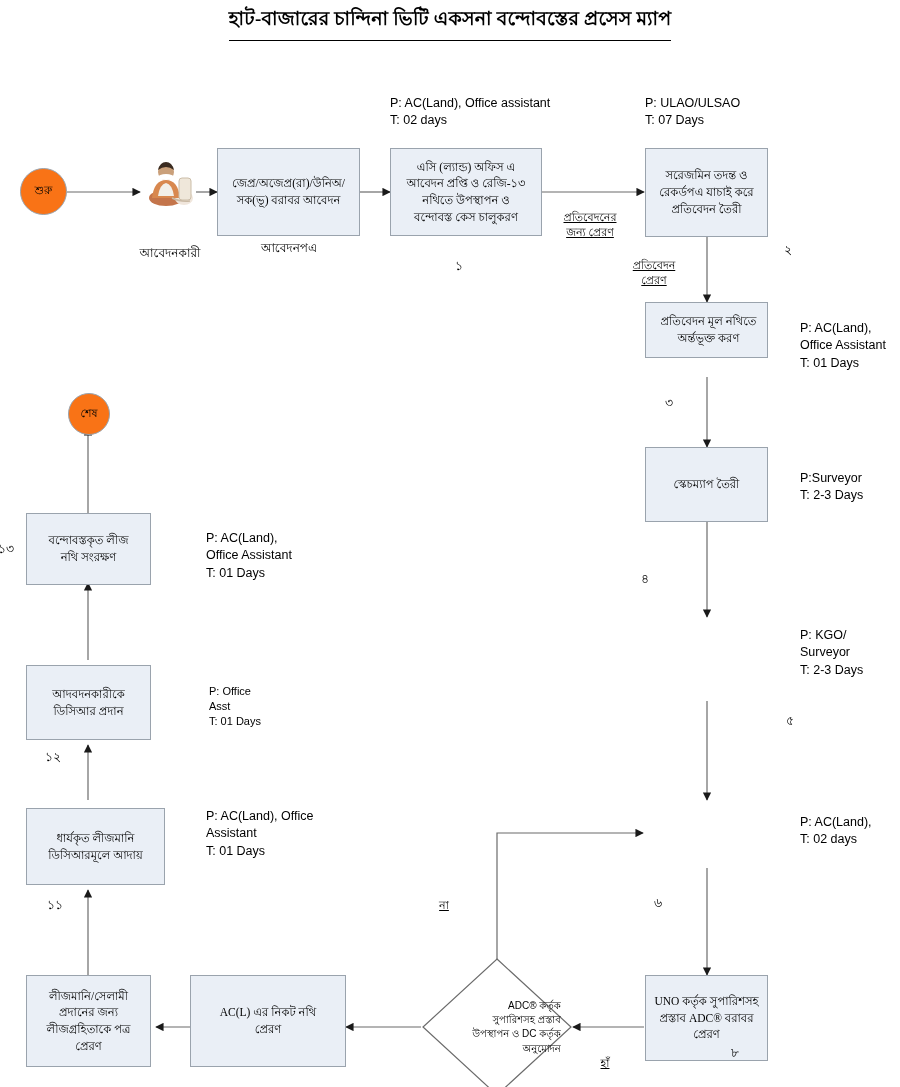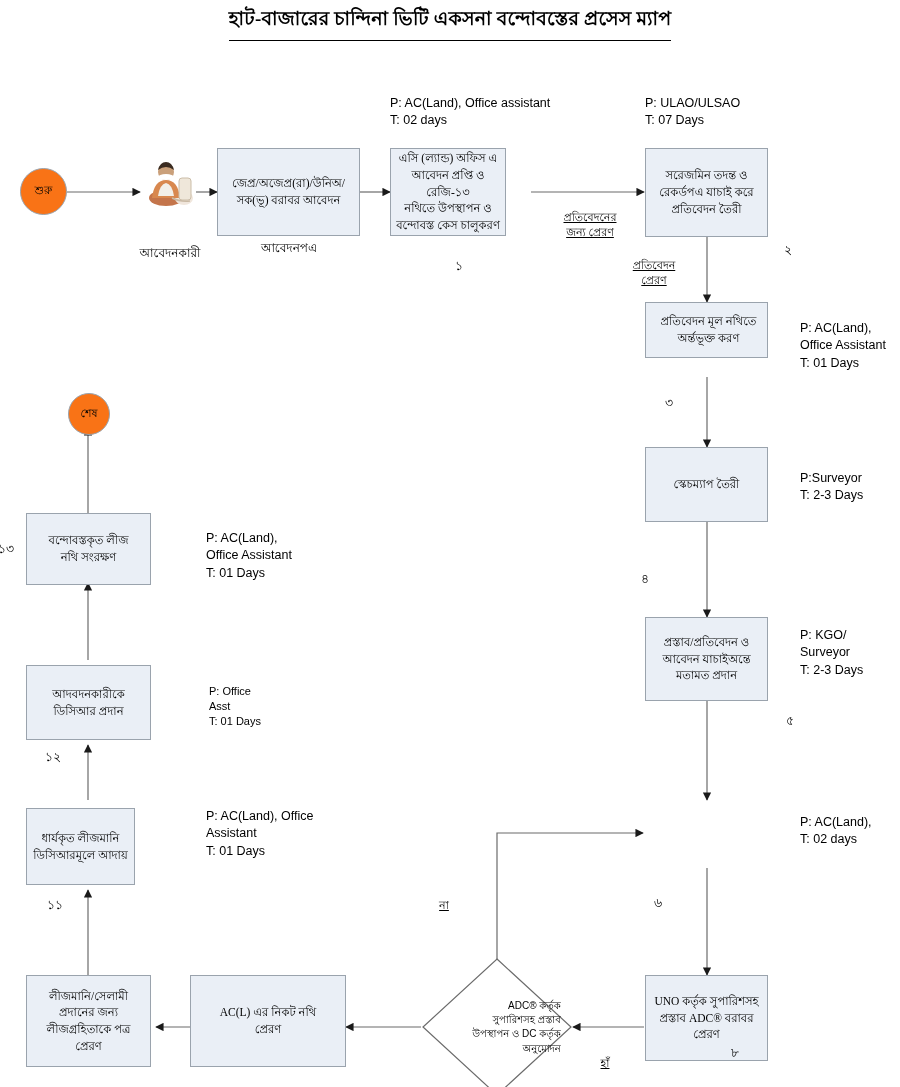--- a/index.html
+++ b/index.html
@@ -200,21 +200,21 @@
   <div class="cap" style="left:108px;top:245px;width:124px;">আবেদনকারী</div>
 
   <div class="node" style="left:217px;top:148px;width:143px;height:88px;">
     <span>জেপ্র/অজেপ্র(রা)/উনিঅ/
 সক(ভূ) বরাবর আবেদন</span>
   </div>
   <div class="cap" style="left:229px;top:240px;width:120px;">আবেদনপএ</div>
 
   <div class="pt" style="left:390px;top:95px;">P: AC(Land), Office assistant
 T: 02 days</div>
-  <div class="node" style="left:390px;top:148px;width:116px;height:88px;">
+  <div class="node" style="left:390px;top:148px;width:152px;height:88px;">
     <span>এসি (ল্যান্ড) অফিস এ
 আবেদন প্রপ্তি ও রেজি-১৩
 নথিতে উপস্থাপন ও
 বন্দোবস্ত কেস চালুকরণ</span>
   </div>
   <div class="num" style="left:455px;top:257px;">১</div>
   <div class="edgelbl" style="left:540px;top:210px;width:100px;">প্রতিবেদনের
 জন্য প্রেরণ</div>
 
   <div class="pt" style="left:645px;top:95px;">P: ULAO/ULSAO
@@ -237,25 +237,20 @@
 T:  01 Days</div>
   <div class="num" style="left:665px;top:394px;">৩</div>
 
   <div class="node" style="left:645px;top:447px;width:123px;height:75px;">
     <span>স্কেচম্যাপ তৈরী</span>
   </div>
   <div class="pt" style="left:800px;top:470px;">P:Surveyor
 T: 2-3 Days</div>
   <div class="num" style="left:641px;top:570px;">৪</div>
 
-  <div class="node" style="left:645px;top:617px;width:123px;height:84px;">
-    <span>প্রস্তাব/প্রতিবেদন ও
-আবেদন যাচাইঅন্তে
-মতামত প্রদান</span>
-  </div>
   <div class="pt" style="left:800px;top:627px;">P: KGO/
      Surveyor
 T: 2-3 Days</div>
   <div class="num" style="left:786px;top:712px;">৫</div>
 
   <div class="pt" style="left:800px;top:814px;">P: AC(Land),
 T: 02 days</div>
   <div class="num" style="left:654px;top:894px;">৬</div>
 
   <div class="node" style="left:645px;top:975px;width:123px;height:86px;">
@@ -282,21 +277,21 @@
 প্রেরণ</span>
   </div>
 
   <div class="node" style="left:26px;top:975px;width:125px;height:92px;">
     <span>লীজমানি/সেলামী
 প্রদানের জন্য
 লীজগ্রহিতাকে পত্র
 প্রেরণ</span>
   </div>
 
-  <div class="node" style="left:26px;top:808px;width:109px;height:77px;">
+  <div class="node" style="left:26px;top:808px;width:139px;height:77px;">
     <span>ধার্যকৃত লীজমানি
 ডিসিআরমূলে আদায়</span>
   </div>
   <div class="pt" style="left:206px;top:808px;">P: AC(Land), Office
 Assistant
 T: 01 Days</div>
   <div class="num" style="left:47px;top:896px;">১১</div>
 
   <div class="node" style="left:26px;top:665px;width:125px;height:75px;">
     <span>আদবদনকারীকে

